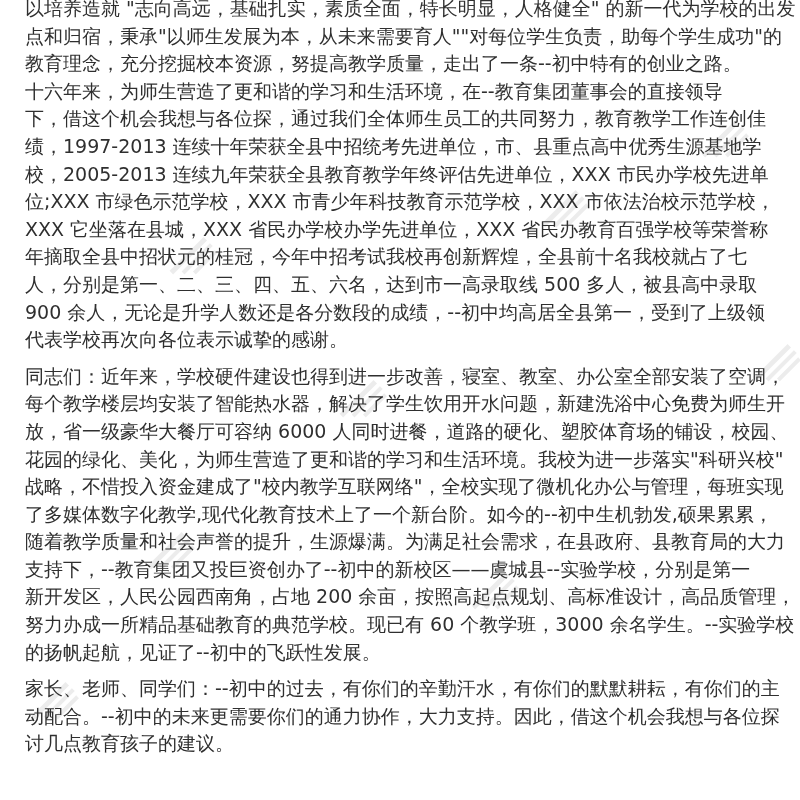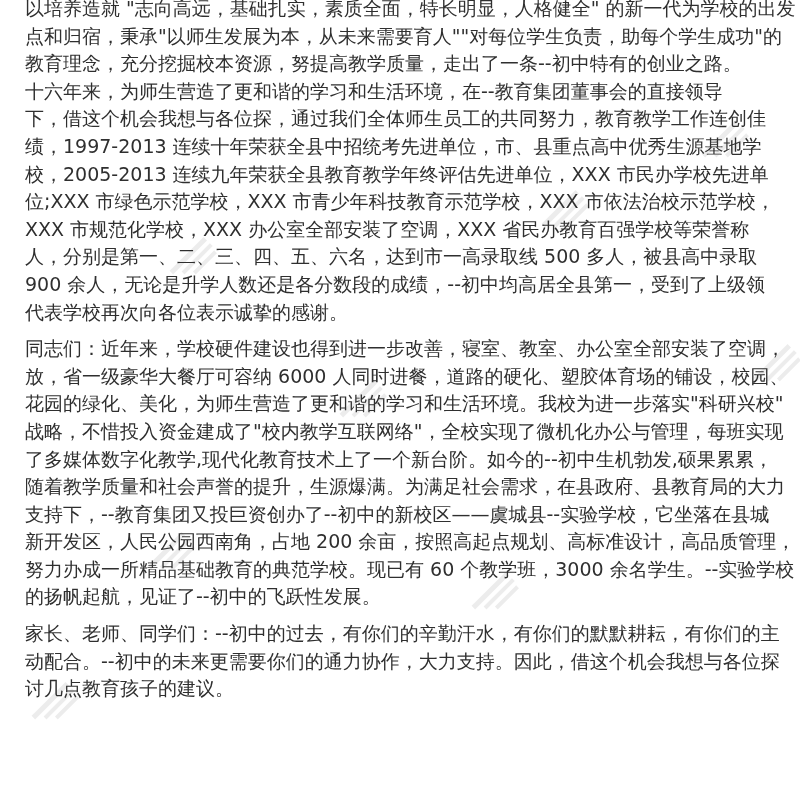--- a/index.html
+++ b/index.html
@@ -68,34 +68,36 @@
 
   <div class="para">
     <div class="line">以培养造就 "志向高远，基础扎实，素质全面，特长明显，人格健全" 的新一代为学校的出发</div>
     <div class="line">点和归宿，秉承"以师生发展为本，从未来需要育人""对每位学生负责，助每个学生成功"的</div>
     <div class="line">教育理念，充分挖掘校本资源，努提高教学质量，走出了一条--初中特有的创业之路。</div>
     <div class="line">十六年来，为师生营造了更和谐的学习和生活环境，在--教育集团董事会的直接领导</div>
     <div class="line">下，借这个机会我想与各位探，通过我们全体师生员工的共同努力，教育教学工作连创佳</div>
     <div class="line">绩，1997-2013 连续十年荣获全县中招统考先进单位，市、县重点高中优秀生源基地学</div>
     <div class="line">校，2005-2013 连续九年荣获全县教育教学年终评估先进单位，XXX 市民办学校先进单</div>
     <div class="line">位;XXX 市绿色示范学校，XXX 市青少年科技教育示范学校，XXX 市依法治校示范学校，</div>
-    <div class="line">XXX 市规范化学校，XXX 办公室全部安装了空调，XXX 省民办教育百强学校等荣誉称</div>
+    <div class="line">XXX 它坐落在县城，XXX 省民办学校办学先进单位，XXX 省民办教育百强学校等荣誉称</div>
+    <div class="line">年摘取全县中招状元的桂冠，今年中招考试我校再创新辉煌，全县前十名我校就占了七</div>
     <div class="line">人，分别是第一、二、三、四、五、六名，达到市一高录取线 500 多人，被县高中录取</div>
     <div class="line">900 余人，无论是升学人数还是各分数段的成绩，--初中均高居全县第一，受到了上级领</div>
     <div class="line">代表学校再次向各位表示诚挚的感谢。</div>
   </div>
 
   <div class="para">
     <div class="line">同志们：近年来，学校硬件建设也得到进一步改善，寝室、教室、办公室全部安装了空调，</div>
+    <div class="line">每个教学楼层均安装了智能热水器，解决了学生饮用开水问题，新建洗浴中心免费为师生开</div>
     <div class="line">放，省一级豪华大餐厅可容纳 6000 人同时进餐，道路的硬化、塑胶体育场的铺设，校园、</div>
     <div class="line">花园的绿化、美化，为师生营造了更和谐的学习和生活环境。我校为进一步落实"科研兴校"</div>
     <div class="line">战略，不惜投入资金建成了"校内教学互联网络"，全校实现了微机化办公与管理，每班实现</div>
     <div class="line">了多媒体数字化教学,现代化教育技术上了一个新台阶。如今的--初中生机勃发,硕果累累，</div>
     <div class="line">随着教学质量和社会声誉的提升，生源爆满。为满足社会需求，在县政府、县教育局的大力</div>
-    <div class="line">支持下，--教育集团又投巨资创办了--初中的新校区——虞城县--实验学校，它坐落在县城</div>
+    <div class="line">支持下，--教育集团又投巨资创办了--初中的新校区——虞城县--实验学校，分别是第一</div>
     <div class="line">新开发区，人民公园西南角，占地 200 余亩，按照高起点规划、高标准设计，高品质管理，</div>
     <div class="line">努力办成一所精品基础教育的典范学校。现已有 60 个教学班，3000 余名学生。--实验学校</div>
     <div class="line">的扬帆起航，见证了--初中的飞跃性发展。</div>
   </div>
 
   <div class="para">
     <div class="line">家长、老师、同学们：--初中的过去，有你们的辛勤汗水，有你们的默默耕耘，有你们的主</div>
     <div class="line">动配合。--初中的未来更需要你们的通力协作，大力支持。因此，借这个机会我想与各位探</div>
     <div class="line">讨几点教育孩子的建议。</div>
   </div>

